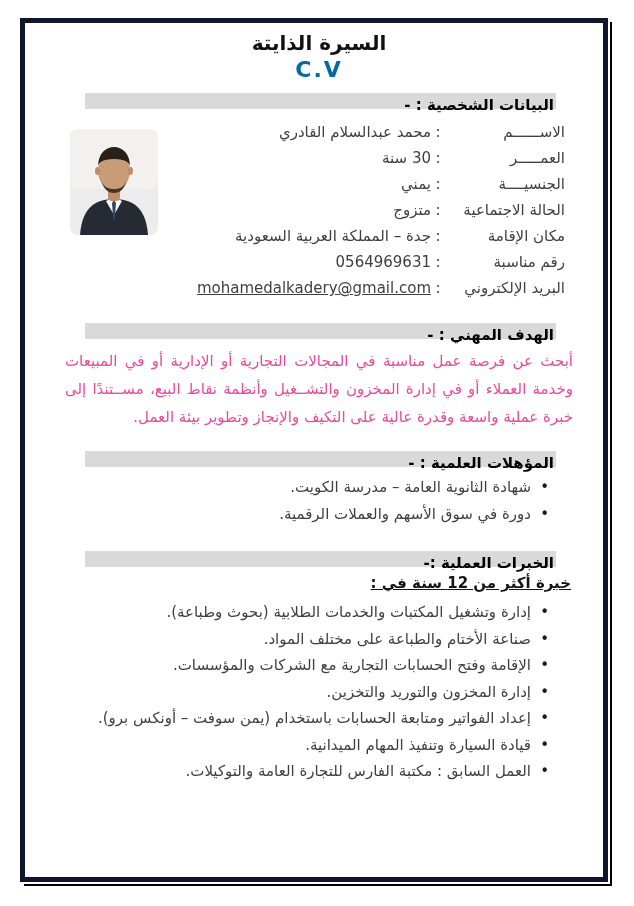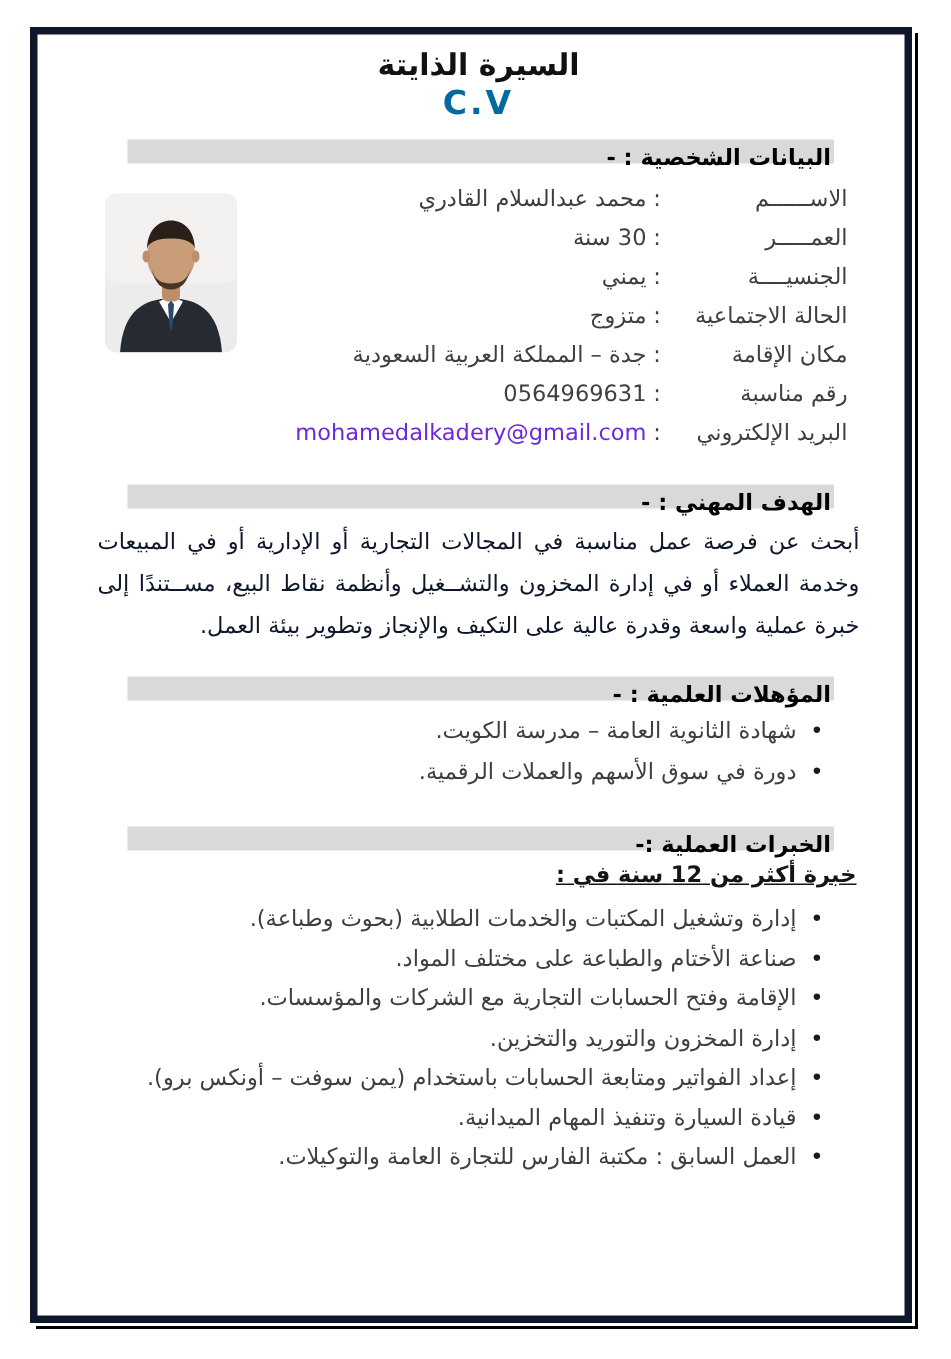--- a/index.html
+++ b/index.html
@@ -68,39 +68,40 @@
     font-size:15px;
     color:#3f3f3f;
     line-height:26px;
     height:26px;
     white-space:nowrap;
   }
   .row .lbl{width:120px;flex:0 0 auto;}
   .row .colon{width:14px;flex:0 0 auto;text-align:center;}
   .row .val{flex:1 1 auto;}
   .email-link{
-    color:#6d28d9;
+    color:#404040;
+    text-decoration:underline;
     direction:ltr;
     unicode-bidi:embed;
     cursor:pointer;
   }
   .photo{
     position:absolute;
     left:5px; top:10px;
     width:88px; height:106px;
     border-radius:8px;
     overflow:hidden;
     background:#ececec;
   }
   .photo svg{display:block;}
 
   .paragraph{
     margin-top:8px;
     font-size:15px;
-    color:#0f172a;
+    color:#ec4899;
     line-height:28px;
     text-align:justify;
   }
   ul.blist{
     list-style:none;
     margin:7px 0 0 0;
     padding:0 24px 0 0;
   }
   ul.blist li{
     font-size:15px;

